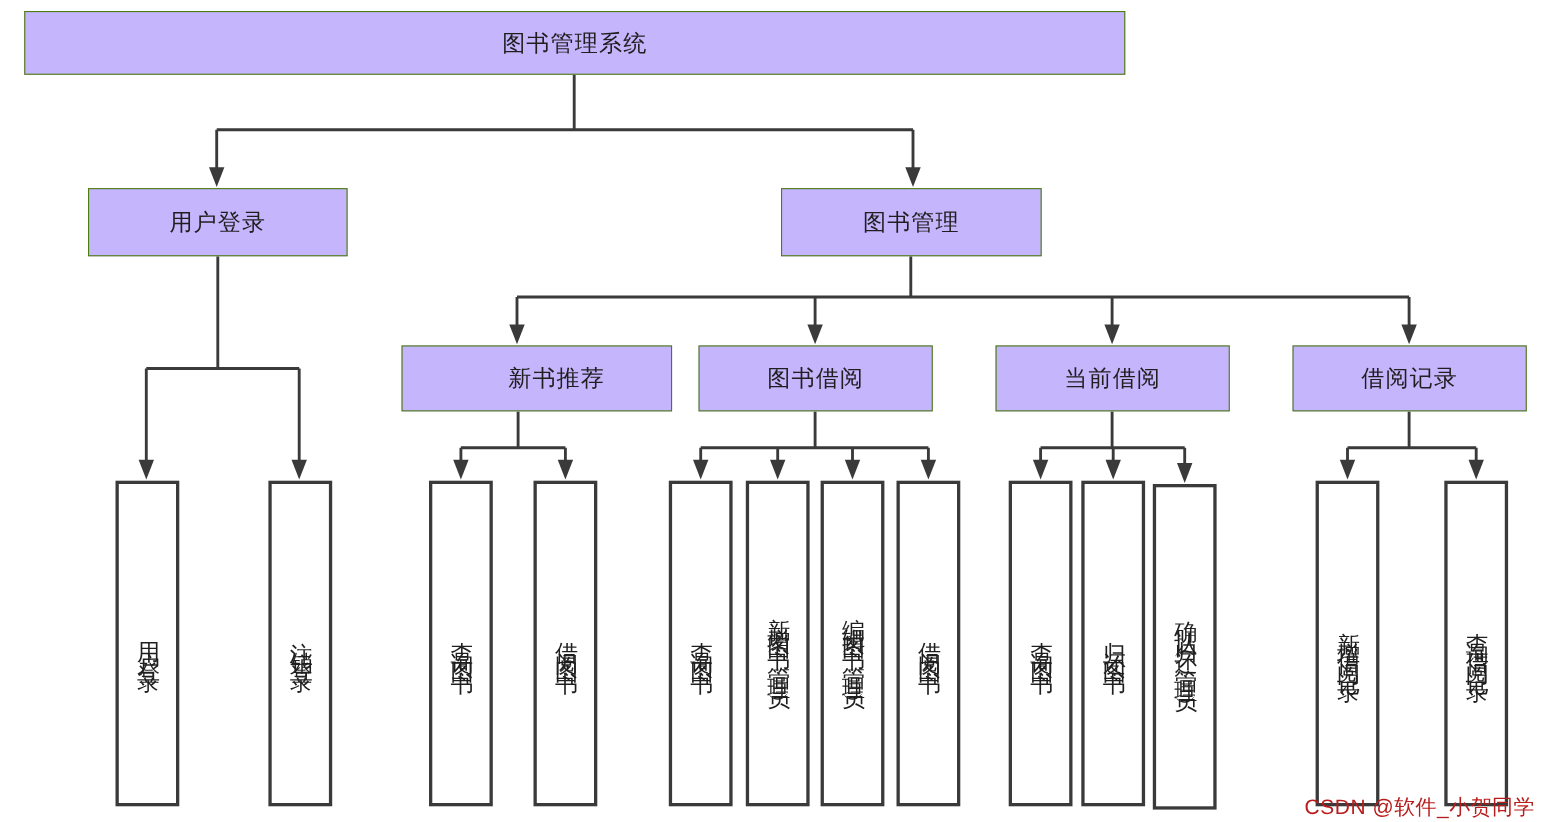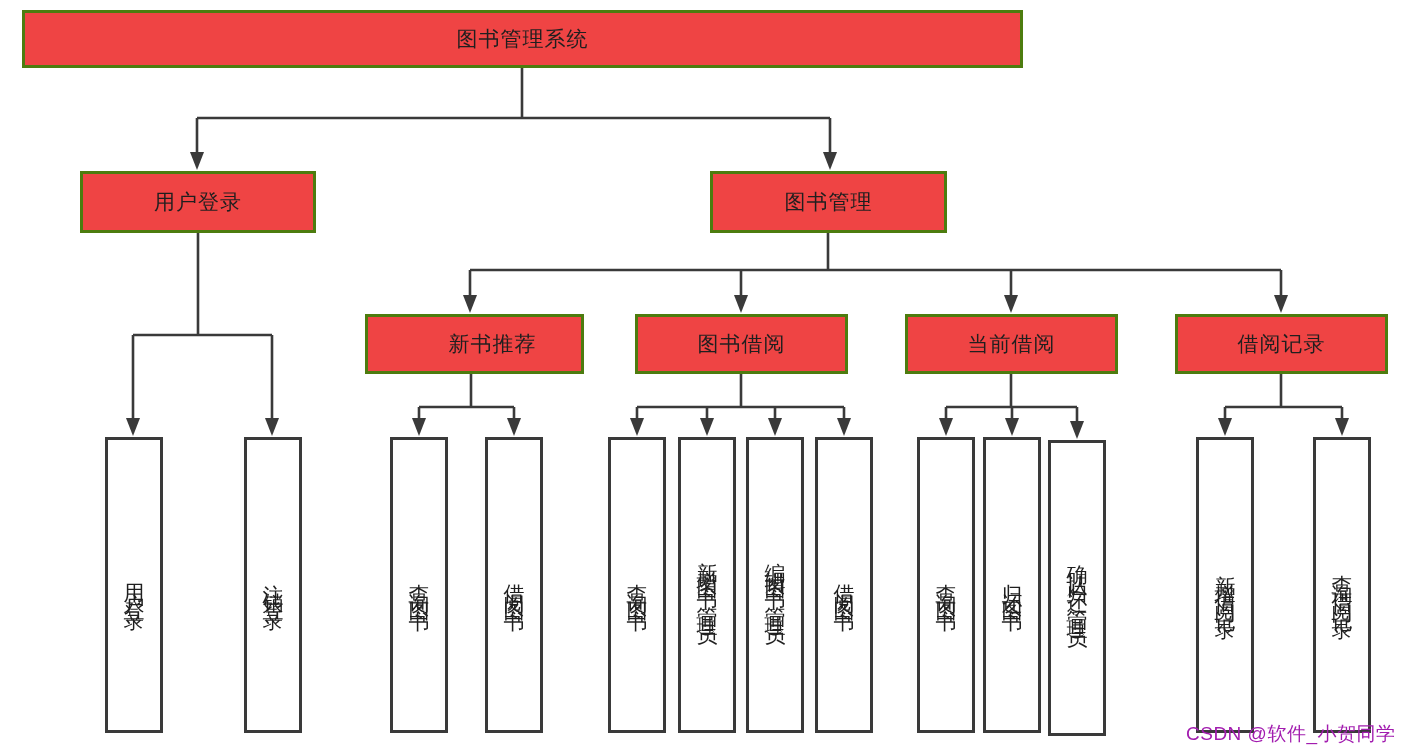--- a/index.html
+++ b/index.html
@@ -19,22 +19,22 @@
     position: absolute;
     left: 0;
     top: 0;
     width: 1405px;
     height: 747px;
     z-index: 1;
   }
   .hbox {
     position: absolute;
     box-sizing: border-box;
-    border: 3px solid #4d7c0f;
-    background: #ef4444;
+    border: 1px solid #4d7c0f;
+    background: #c4b5fd;
     display: flex;
     align-items: center;
     justify-content: center;
     font-size: 21px;
     letter-spacing: 1px;
     color: #1f1f1f;
     z-index: 2;
     white-space: nowrap;
   }
   .vbox {
@@ -52,21 +52,21 @@
     color: #1f1f1f;
     z-index: 2;
     white-space: nowrap;
   }
   .watermark {
     position: absolute;
     left: 1186px;
     top: 721px;
     font-size: 19px;
     letter-spacing: 0.5px;
-    color: #a21caf;
+    color: #b91c1c;
     z-index: 5;
     white-space: nowrap;
   }
 </style>
 </head>
 <body>
 
 <div class="canvas">
 
   <svg class="wires" viewBox="0 0 1405 747" xmlns="http://www.w3.org/2000/svg">
@@ -123,21 +123,21 @@
     <span>图书管理系统</span>
   </div>
 
   <div class="hbox" style="left:80px; top:171px; width:236px; height:62px;">
     <span>用户登录</span>
   </div>
   <div class="hbox" style="left:710px; top:171px; width:237px; height:62px;justify-content:center;">
     <span>图书管理</span>
   </div>
 
-  <div class="hbox" style="left:365px; top:314px; width:219px; height:60px;padding-left:36px;">
+  <div class="hbox" style="left:365px; top:314px; width:246px; height:60px;padding-left:36px;">
     <span>新书推荐</span>
   </div>
   <div class="hbox" style="left:635px; top:314px; width:213px; height:60px;">
     <span>图书借阅</span>
   </div>
   <div class="hbox" style="left:905px; top:314px; width:213px; height:60px;">
     <span>当前借阅</span>
   </div>
   <div class="hbox" style="left:1175px; top:314px; width:213px; height:60px;text-align:center;">
     <span>借阅记录</span>

